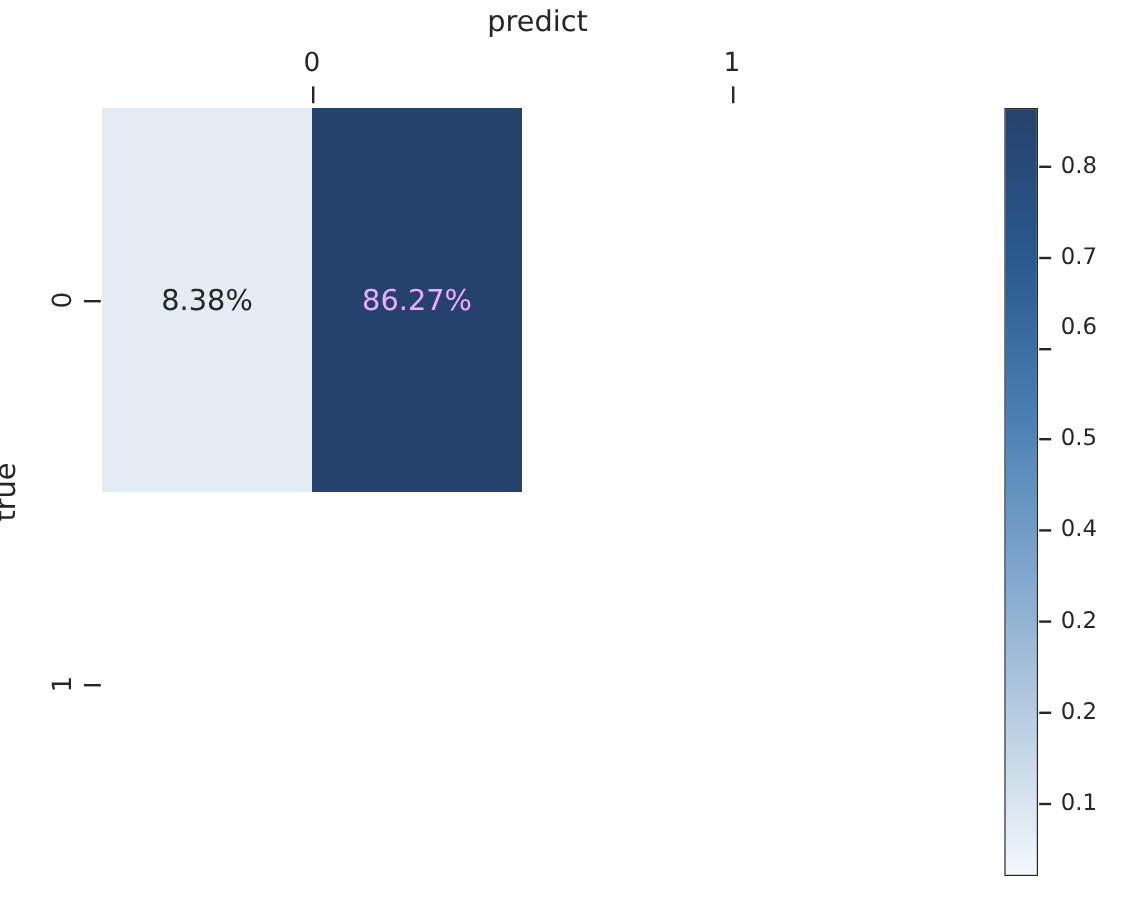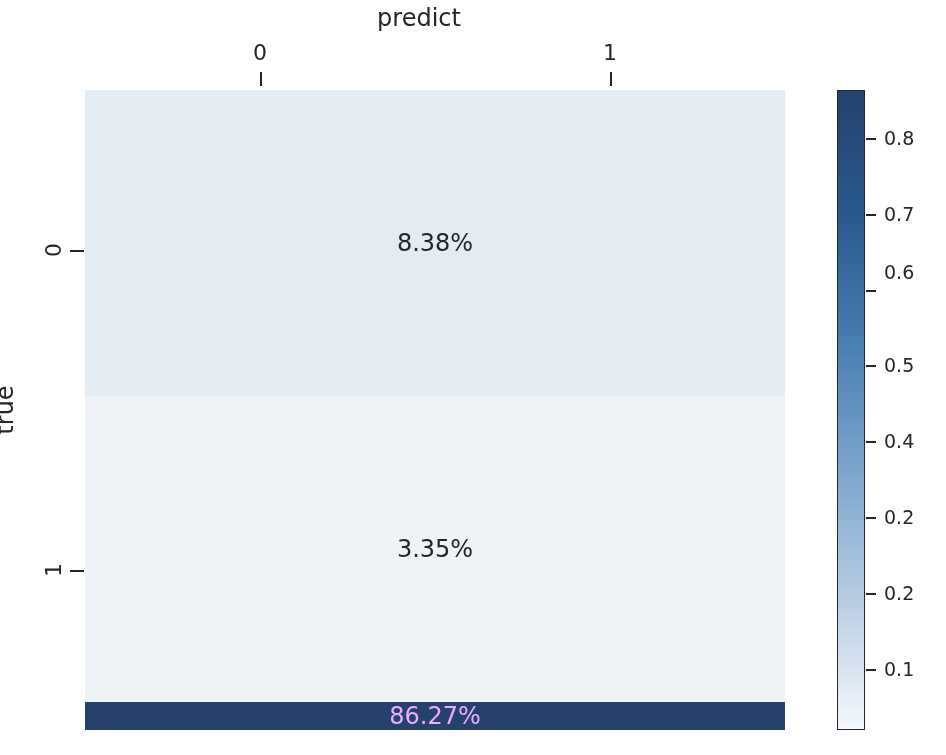--- a/index.html
+++ b/index.html
@@ -12,21 +12,21 @@
     color: #262626;
   }
   .figure {
     position: relative;
     width: 946px;
     height: 755px;
   }
   
   .xlabel {
     position: absolute;
-    left: 69px;
+    left: 98px;
     width: 700px;
     top: 4px;
     text-align: center;
     font-size: 24px;
   }
   .ylabel {
     position: absolute;
     left: -10px;
     top: 90px;
     height: 640px;
@@ -77,21 +77,21 @@
     border-top: 2px solid #262626;
   }
   
   .heatmap {
     position: absolute;
     left: 85px;
     top: 90px;
     width: 700px;
     height: 640px;
     display: grid;
-    grid-template-columns: 1fr;
+    grid-template-columns: 1fr 1fr 1fr 1fr;
     grid-template-rows: 1fr 1fr;
   }
   .cell {
     display: flex;
     align-items: center;
     justify-content: center;
     font-size: 24px;
   }
   .cell.dark { color: #f0abfc; }
   .cell.light { color: #262626; }
@@ -148,23 +148,20 @@
   <div class="ytick-mark" style="top:250px;"></div>
   <div class="ytick" style="top:570px;">
       <span>1</span>
     </div>
   <div class="ytick-mark" style="top:570px;"></div>
 
   <div class="heatmap">
     <div class="cell light" id="cell-0-0" style="background: rgb(227, 235, 243);">
       <span>8.38%</span>
     </div>
-    <div class="cell light" id="cell-0-1" style="background: rgb(238, 243, 248);">
-      <span>3.35%</span>
-    </div>
     <div class="cell dark" id="cell-1-1" style="background: rgb(36, 66, 108);">
       <span>86.27%</span>
     </div>
   </div>
 
   <div class="cbar-axis">
     <div class="cbar-gradient" id="cbar-gradient" style="background: linear-gradient(rgb(36, 66, 108) 0%, rgb(42, 90, 143) 20%, rgb(74, 127, 179) 40%, rgb(126, 166, 205) 60%, rgb(185, 206, 226) 80%, rgb(244, 248, 252) 100%);"></div>
   </div>
   <div id="cbar-ticks-container">
       <div class="cbar-tick" style="top: 669.243px;"></div>

